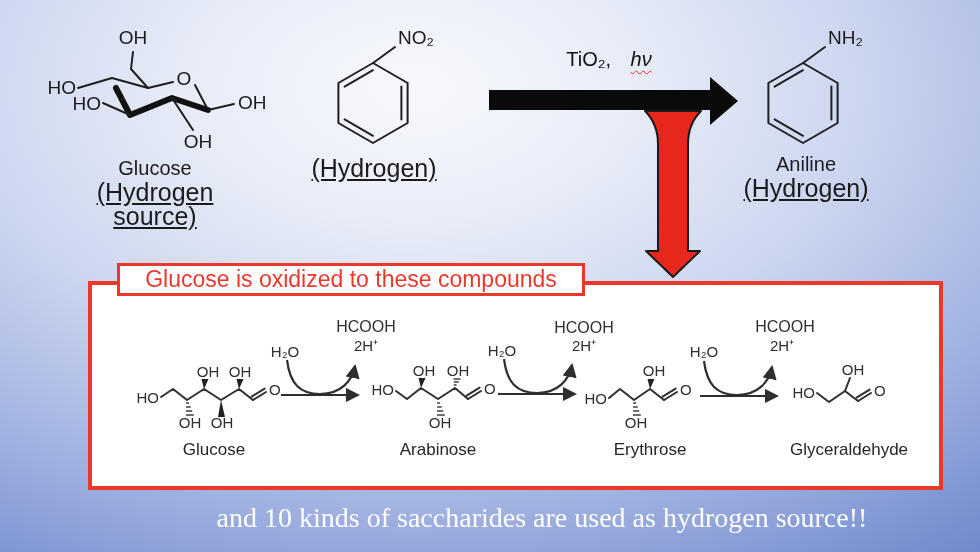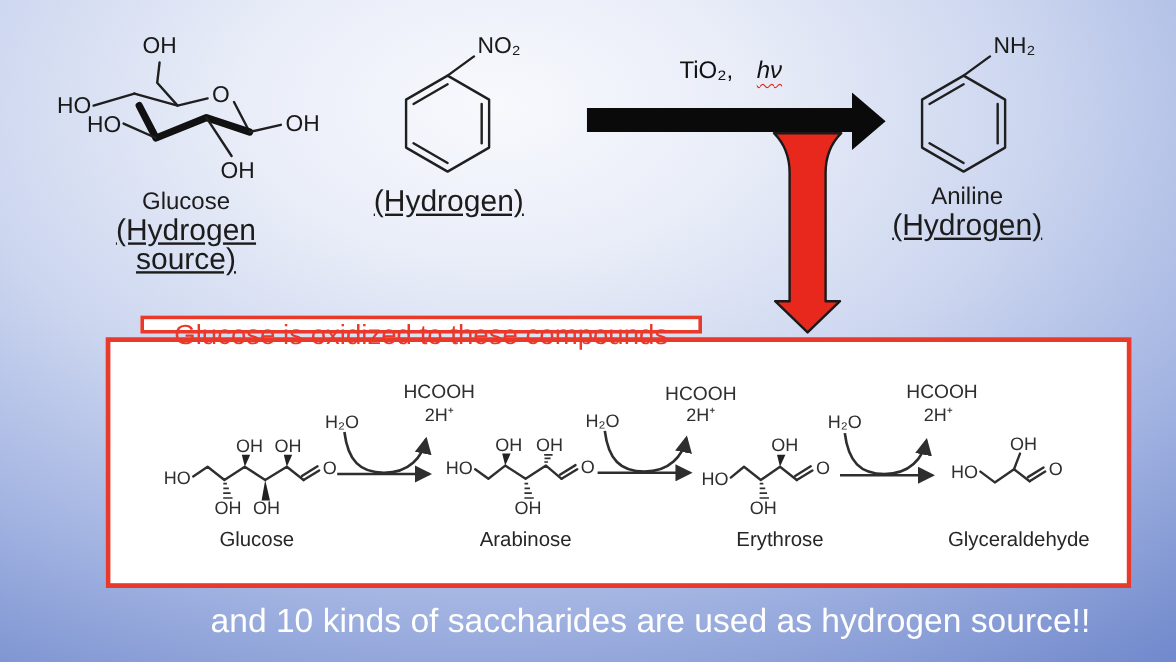--- a/index.html
+++ b/index.html
@@ -24,21 +24,21 @@
     text-decoration-thickness:1px;text-underline-offset:4px;margin-left:14px;
   }
   .oxidation-box{
     background:#ffffff;border:4px solid #e8392b;box-sizing:border-box;
   }
   .oxidation-title{
     background:#ffffff;border:3px solid #e8392b;box-sizing:border-box;
     color:#e8392b;font-size:23px;line-height:27px;text-align:center;
   }
   .footer-note{
-    color:#ffffff;font-size:28px;text-align:center;line-height:34px;
+    color:#ffffff;font-size:28px;text-align:center;line-height:34px;font-family:Liberation Serif, serif;
   }
   .bond{stroke:#1f1f1f;stroke-width:2;fill:none;stroke-linejoin:round;stroke-linecap:round;}
   .bondthin{stroke:#2f2f2f;stroke-width:2;fill:none;stroke-linejoin:round;stroke-linecap:round;}
   .boldbond{stroke:#111;stroke-width:6;fill:none;stroke-linejoin:round;stroke-linecap:round;}
   .hash{stroke:#2f2f2f;stroke-width:1.4;}
   .wedge{fill:#222;stroke:none;}
   .rxn{stroke:#2e2e2e;stroke-width:2.2;fill:none;}
   .atom{font-size:15px;}
   .atom19{font-size:19px;fill:#1a1a1a;}
   .hcooh{font-size:16px;}
@@ -91,21 +91,21 @@
   <svg class="abs" style="left:489px;top:77px;z-index:2;" width="252" height="48" viewBox="0 0 252 48">
     <rect x="0" y="13" width="222" height="20" fill="#0a0a0a"></rect>
     <polygon points="221,0 249,24 221,48" fill="#0a0a0a"></polygon>
   </svg>
 
   <svg class="abs" style="left:633px;top:106px;z-index:1;" width="80" height="176" viewBox="0 0 80 176">
     <path d="M12,5 L68,5 C59,14 55,25 55,38 L55,145 L67,145 L40,171 L13,145 L25,145 L25,38 C25,25 21,14 12,5 Z" fill="#e8271d" stroke="#1a1a1a" stroke-width="2" stroke-linejoin="round"></path>
   </svg>
 
   <div class="abs oxidation-box" style="left:88px;top:281px;width:855px;height:209px;z-index:2;"></div>
-  <div class="abs oxidation-title" style="left:117px;top:263px;width:468px;height:15px;z-index:4;">Glucose is oxidized to these compounds</div>
+  <div class="abs oxidation-title" style="left:117px;top:263px;width:468px;height:33px;z-index:4;">Glucose is oxidized to these compounds</div>
 
   <svg class="abs" style="left:88px;top:281px;z-index:3;" width="855" height="209" viewBox="0 0 855 209">
     <defs>
       <marker id="ah" viewBox="0 0 10 10" refX="8.5" refY="5" markerWidth="6.5" markerHeight="6.5" orient="auto-start-reverse">
         <path d="M0,0 L10,5 L0,10 z" fill="#2e2e2e"></path>
       </marker>
     </defs>
 
     <g>
       <path class="bondthin" d="M73,116 L85,108 L99,119 L116,108 L133,119 L151,108 L165,119"></path>

